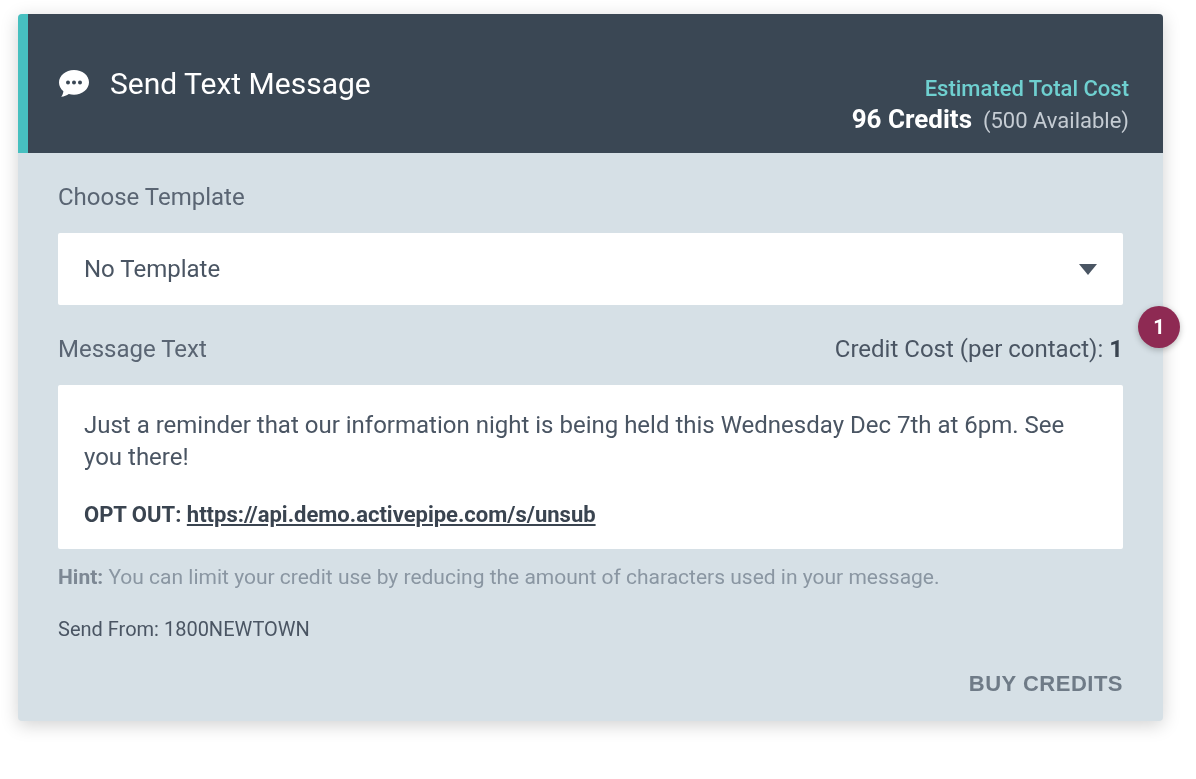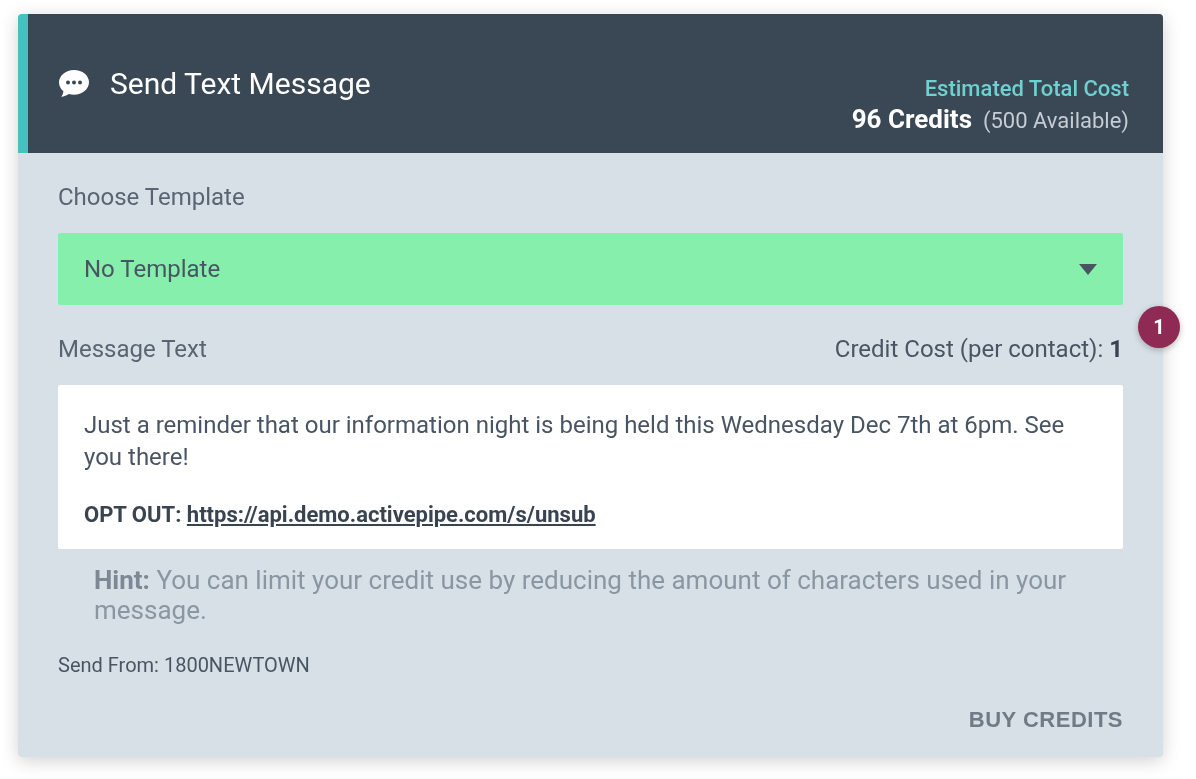--- a/index.html
+++ b/index.html
@@ -31,21 +31,21 @@
   .panel-header .right { text-align: right; line-height: 1.25; }
   .cost-label { color: #6fd0d0; font-size: 22px; font-weight: 500; margin-top: 43px; }
   .cost-line { font-size: 22px; color: #c9d1d8; }
   .cost-line .credits { font-size: 26px; font-weight: 700; color: #ffffff; }
   .cost-line .avail { font-size: 22px; color: #c5ccd3; }
 
   
   .panel-body { padding: 30px 40px 24px 40px; position: relative; }
   .label { font-size: 24px; color: #5a6573; margin-bottom: 22px; }
   .select-box {
-    background: #86efac;
+    background: #ffffff;
     border-radius: 2px;
     padding: 22px 26px;
     display: flex;
     align-items: center;
     justify-content: space-between;
     font-size: 24px;
     color: #4a5563;
     cursor: pointer;
     margin-bottom: 30px;
   }
@@ -59,21 +59,21 @@
   .msg-box {
     background: #ffffff;
     border-radius: 2px;
     padding: 24px 40px 22px 26px;
     margin-bottom: 16px;
   }
   .msg-text { font-size: 24px; color: #4a5563; line-height: 1.35; margin-bottom: 28px; }
   .opt-out { font-size: 22px; color: #3a4450; font-weight: 700; }
   .opt-out a { color: #3a4450; text-decoration: underline; font-weight: 700; }
 
-  .hint { font-size: 26px; color: #8a96a2; margin-bottom: 28px; margin-left: 36px; }
+  .hint { font-size: 21px; color: #8a96a2; margin-bottom: 28px; }
   .hint .hl { font-weight: 700; color: #7d8894; }
 
   .send-from { font-size: 20px; color: #4a5563; margin-bottom: 30px; }
 
   .buy-row { display: flex; justify-content: flex-end; }
   .buy-credits { font-size: 22px; font-weight: 700; color: #6f7b87; letter-spacing: 0.5px; cursor: pointer; background: none; border: none; }
 
   
   .marker {
     position: absolute;

